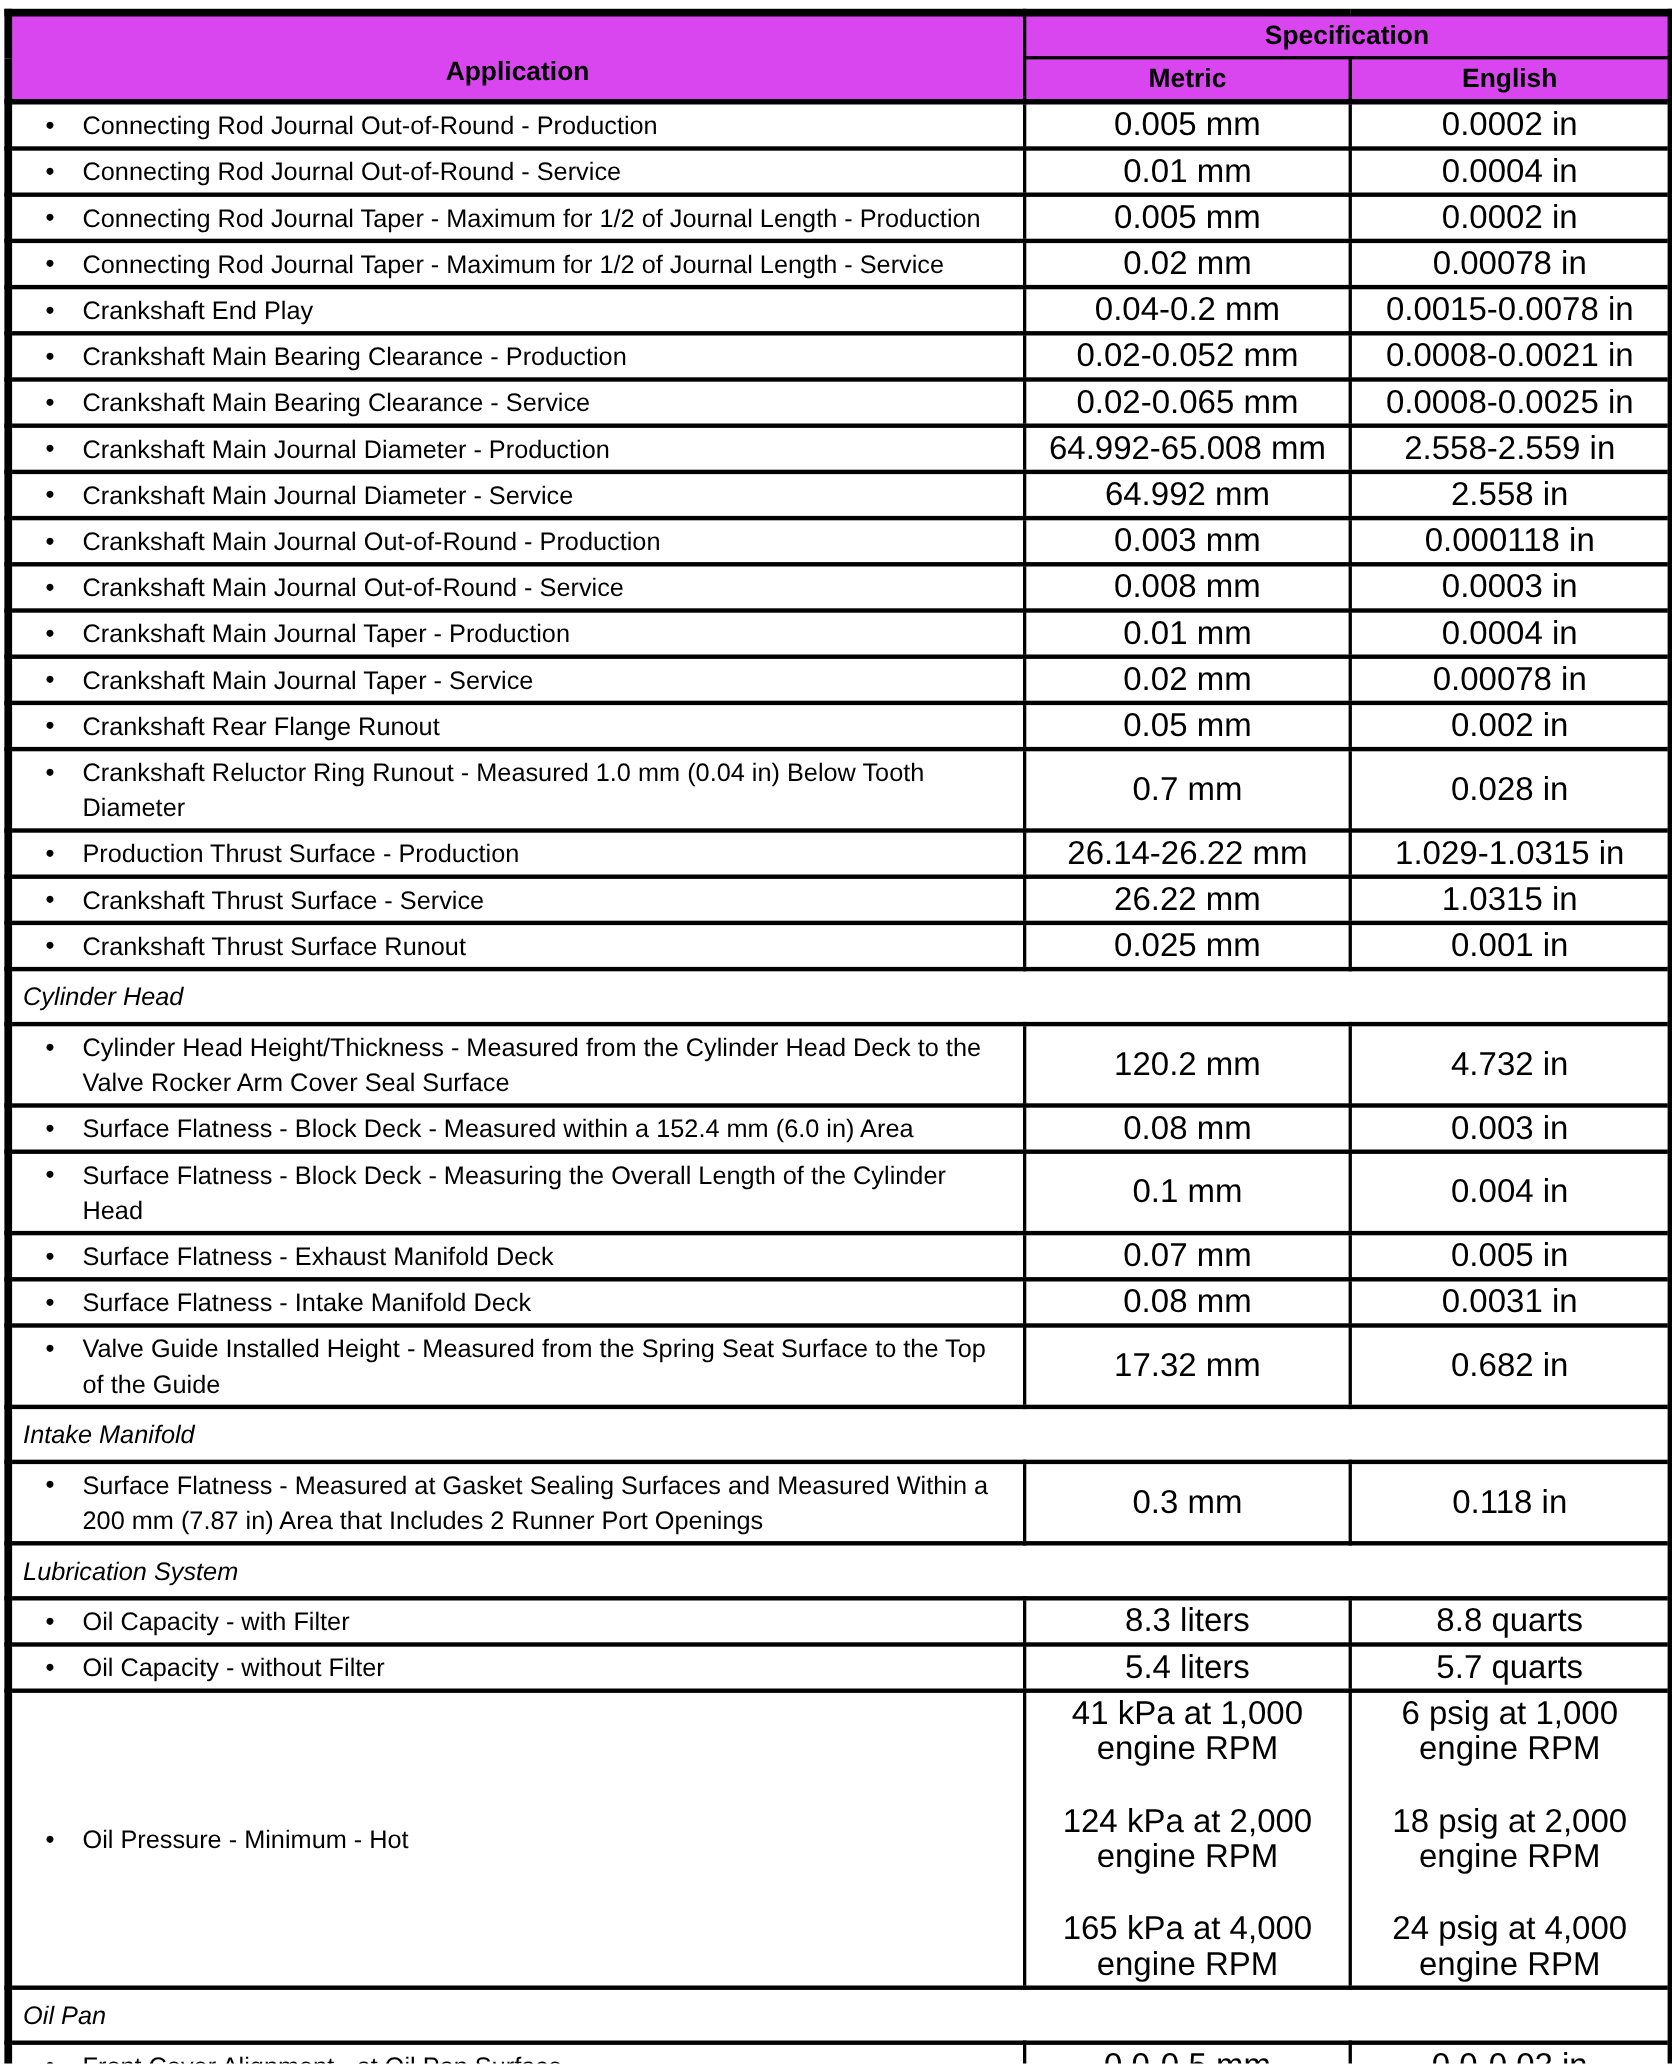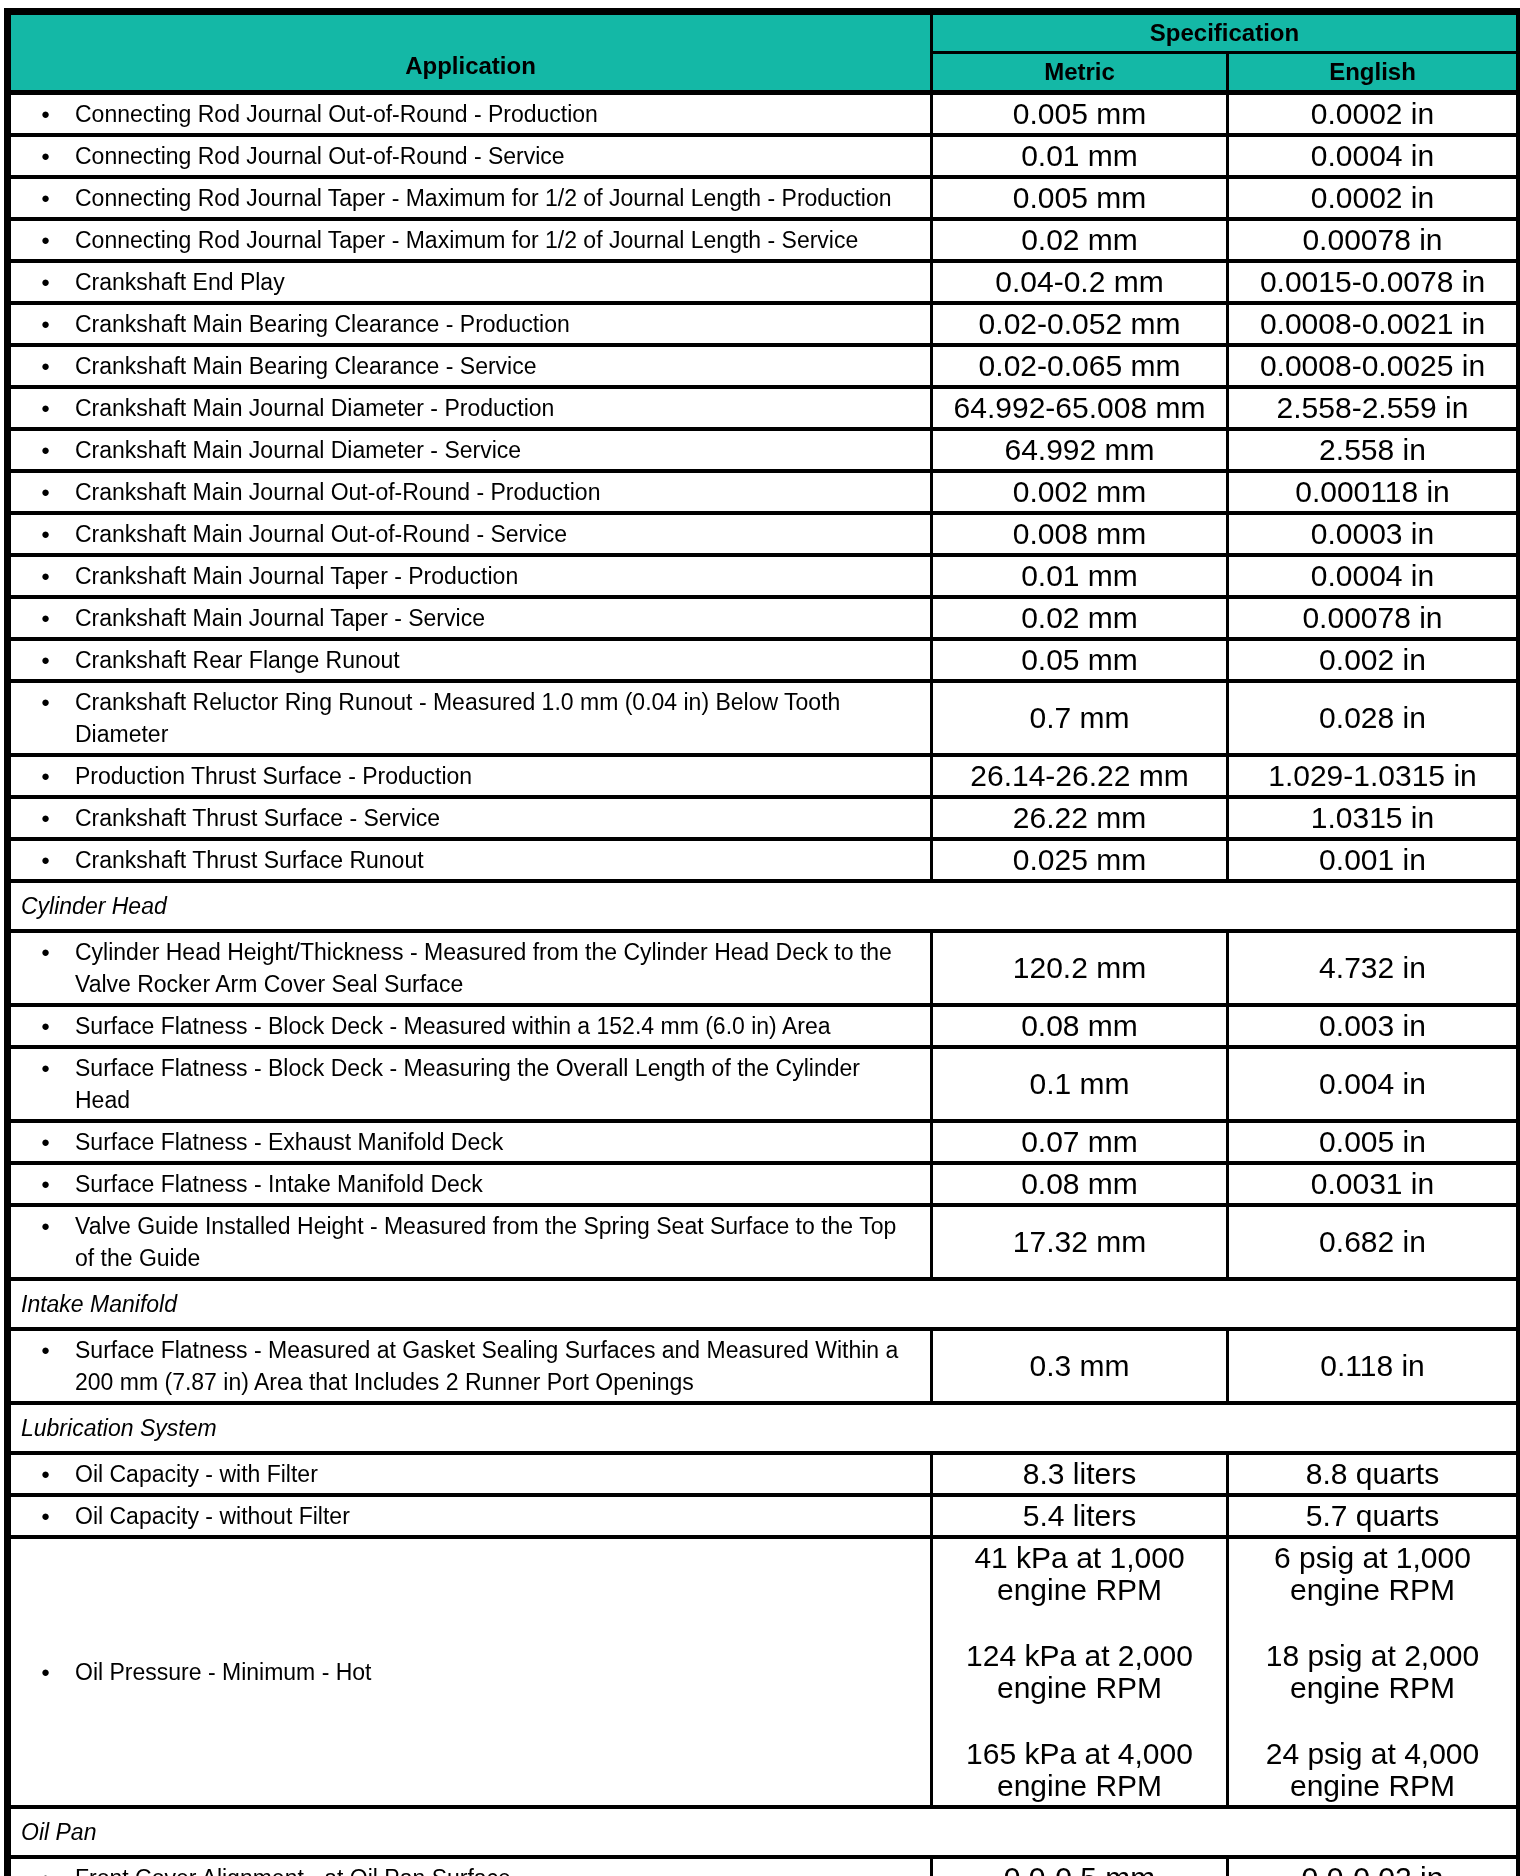--- a/index.html
+++ b/index.html
@@ -19,21 +19,21 @@
     background: #fff;
   }
   th, td { border: 3px solid #000; }
   thead th {
     font-weight: 700;
     font-size: 24px;
     line-height: 1.25;
     text-align: center;
     vertical-align: middle;
     padding: 3px 6px;
-    background: #14b8a6;
+    background: #d946ef;
   }
   thead { border-bottom: 5px solid #000; }
   th.app-header { vertical-align: bottom; padding-bottom: 9px; }
   tbody tr { border-top: 4px solid #000; }
   td.app-cell {
     vertical-align: middle;
     padding: 3px 14px 3px 0;
     font-size: 23px;
     line-height: 32px;
     text-align: left;
@@ -256,21 +256,21 @@
       </tr>
       <tr class="item-row">
         <td class="app-cell">
           <div class="app-inner">
             <span class="bullet">●</span>
             <span class="app-text">Crankshaft Main Journal Out-of-Round - Production</span>
           </div>
         </td>
         <td class="value-cell">
           <div class="value-stack">
-            <div>0.002 mm</div>
+            <div>0.003 mm</div>
           </div>
         </td>
         <td class="value-cell">
           <div class="value-stack">
             <div>0.000118 in</div>
           </div>
         </td>
       </tr>
       <tr class="item-row">
         <td class="app-cell">

